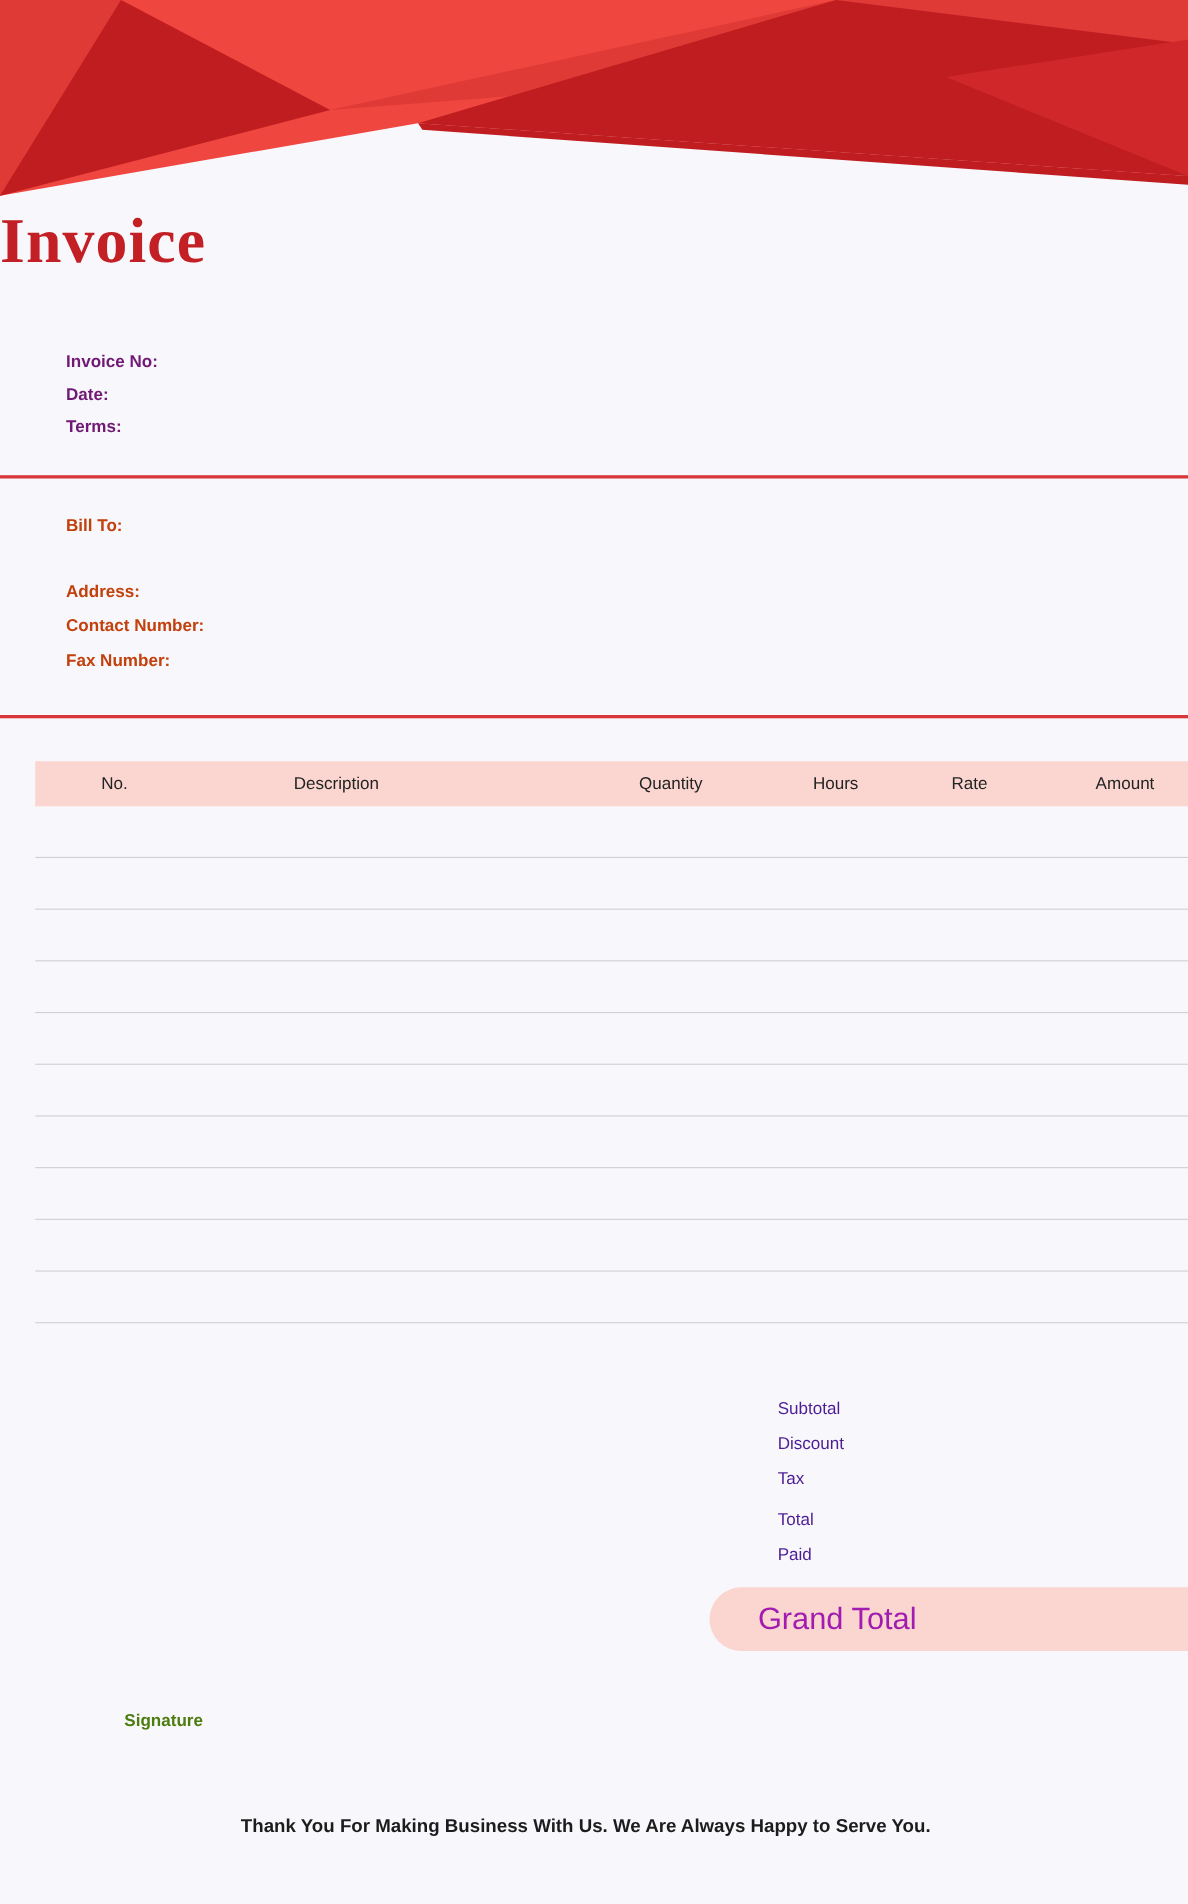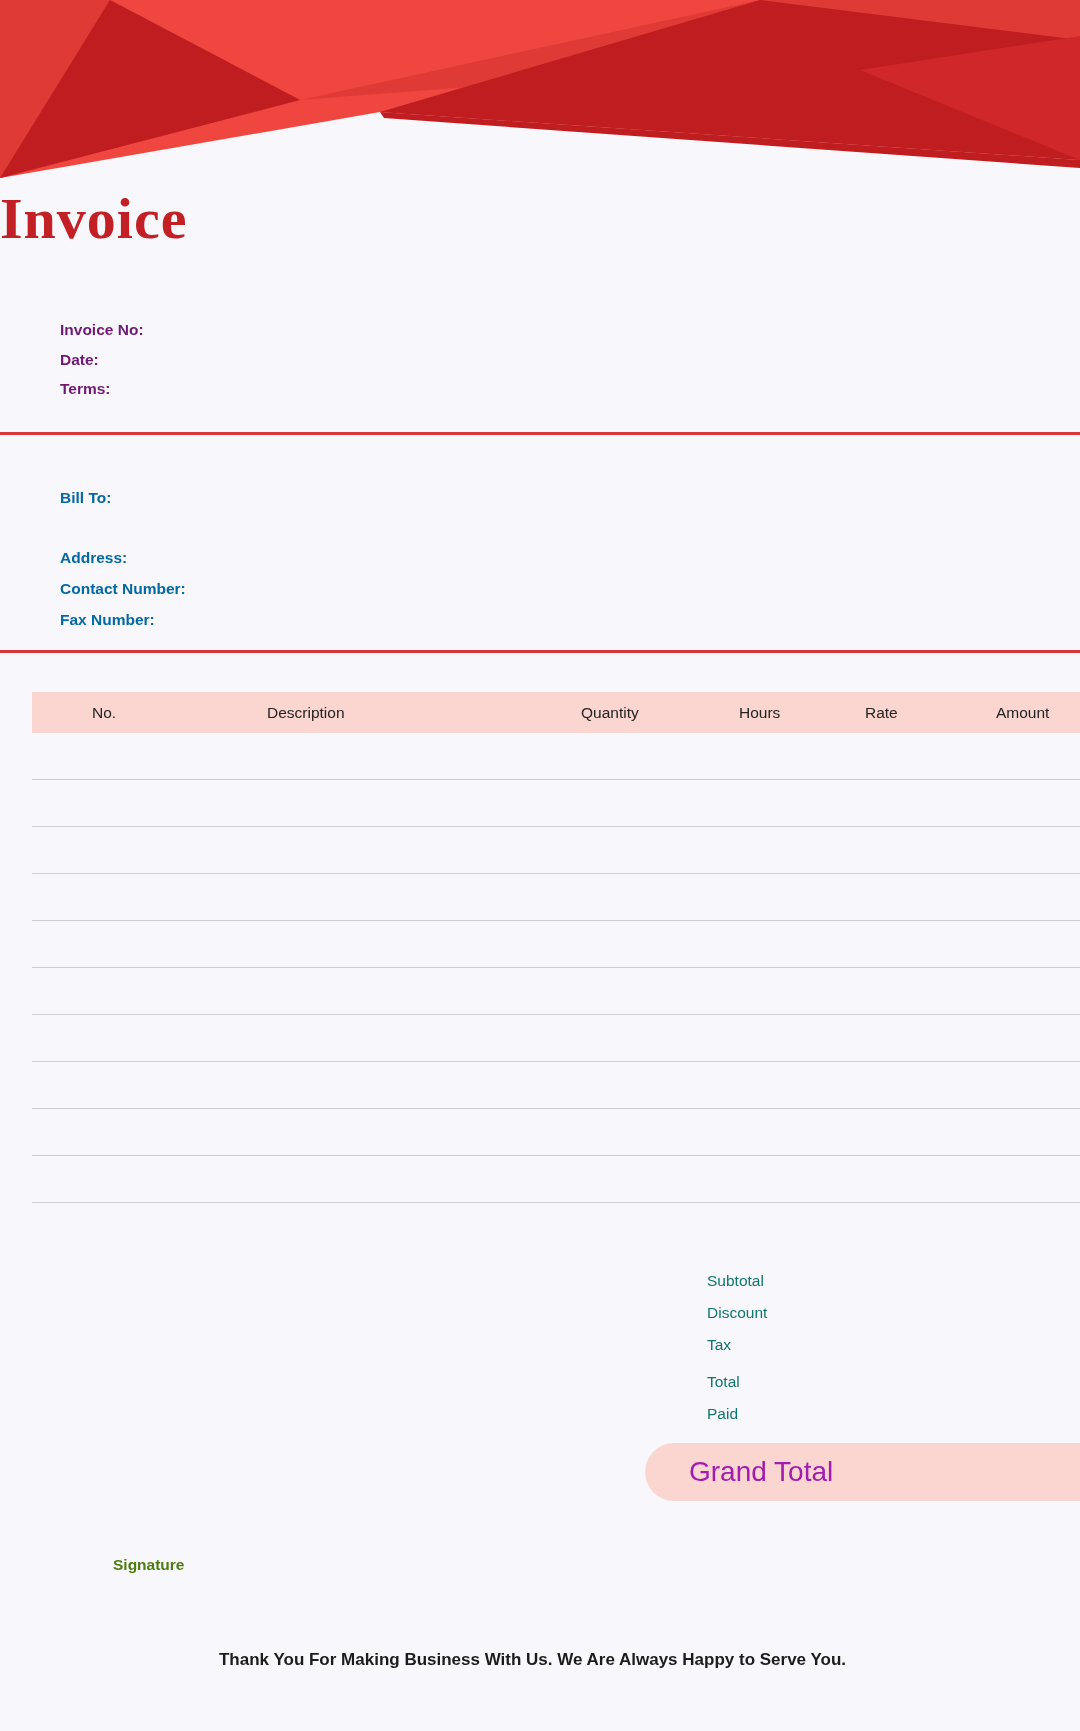--- a/index.html
+++ b/index.html
@@ -58,23 +58,23 @@
     width: 1080px;
     height: 3px;
     background: #d8373a;
   }
   .rule-top { top: 432px; }
   .rule-bottom { top: 650px; }
 
   
   .billto {
     position: absolute;
-    top: 482px;
+    top: 463px;
     left: 60px;
-    color: #0369a1;
+    color: #c2410c;
     font-size: 15.5px;
     font-weight: bold;
     line-height: 31px;
   }
   .billto .gap { height: 29px; }
 
   
   .table {
     position: absolute;
     top: 692px;
@@ -109,21 +109,21 @@
   .table-row:first-of-type {
     border-top: none;
   }
 
   
   .totals {
     position: absolute;
     top: 1265px;
     left: 707px;
     font-size: 15.5px;
-    color: #0f766e;
+    color: #4c1d95;
   }
   .totals .t-line {
     height: 32px;
     line-height: 32px;
   }
   .totals .t-line.spaced { margin-top: 5px; }
 
   .grand-total {
     position: absolute;
     top: 1443px;

